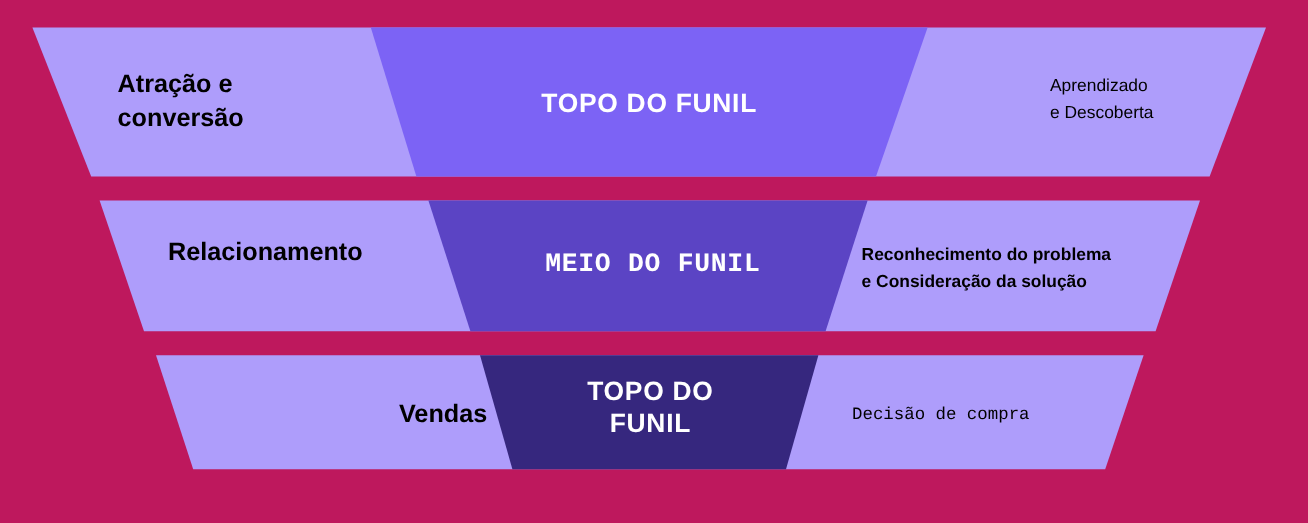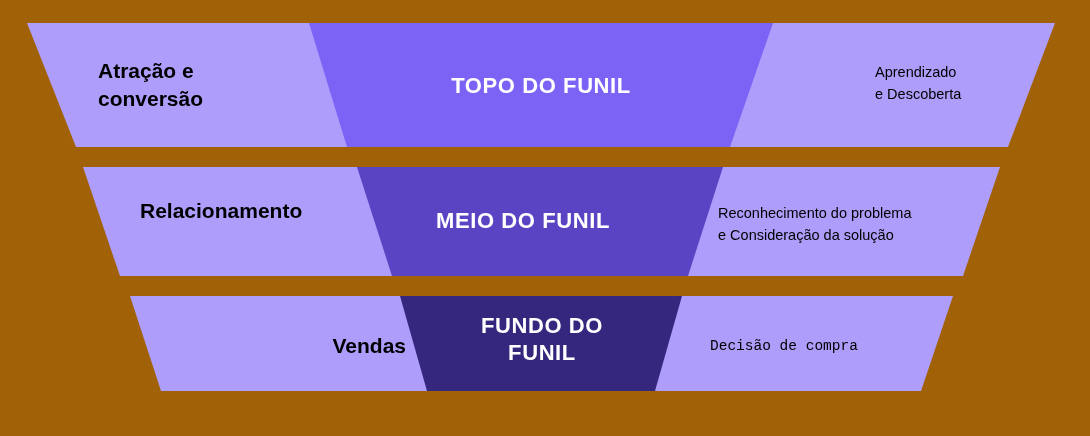--- a/index.html
+++ b/index.html
@@ -58,21 +58,21 @@
     font-size: 14.5px;
     font-weight: normal;
     color: #000000;
     text-align: left;
     line-height: 1.5;
   }
 </style>
 </head>
 <body>
 
-<div id="funnel-canvas" style="background: #a16207;">
+<div id="funnel-canvas" style="background: #be185d;">
 
   <svg id="funnel-svg" viewBox="0 0 1090 436" xmlns="http://www.w3.org/2000/svg">
 
     <polygon points="27,23 1055,23 1008,147 76,147" fill="#AE9DFB"></polygon>
     <polygon points="309,23 773,23 730,147 347,147" fill="#7C63F5"></polygon>
 
     <polygon points="83,167 1000,167 963,276 120,276" fill="#AE9DFB"></polygon>
     <polygon points="357,167 723,167 688,276 392,276" fill="#5B44C4"></polygon>
 
     <polygon points="130,296 953,296 921,391 161,391" fill="#AE9DFB"></polygon>
@@ -84,26 +84,26 @@
     <div class="lbl stage-left-label" style="left:98px; top:57px; width:210px;">Atração e
 conversão</div>
 
     <div class="lbl stage-center-label" style="left:341px; top:73px; width:400px;">TOPO DO FUNIL</div>
 
     <div class="lbl stage-right-label" style="left:875px; top:62px; width:185px;">Aprendizado
 e Descoberta</div>
 
     <div class="lbl stage-left-label" style="left:140px; top:197px; width:250px;">Relacionamento</div>
 
-    <div class="lbl stage-center-label" style="left:353px; top:208px; width:340px;">MEIO DO FUNIL</div>
+    <div class="lbl stage-center-label" style="left:374px; top:208px; width:340px;font-family:Liberation Mono, monospace;">MEIO DO FUNIL</div>
 
-    <div class="lbl stage-right-label" style="left:718px; top:203px; width:285px;">Reconhecimento do problema
+    <div class="lbl stage-right-label" style="left:718px; top:203px; width:285px;font-weight:bold;">Reconhecimento do problema
 e Consideração da solução</div>
 
     <div class="lbl stage-left-label" style="left:186px; top:332px; width:220px;text-align:right;">Vendas</div>
 
-    <div class="lbl stage-center-label" style="left:412px; top:313px; width:260px;">FUNDO DO
+    <div class="lbl stage-center-label" style="left:412px; top:313px; width:260px;">TOPO DO
 FUNIL</div>
 
     <div class="lbl stage-right-label" style="left:710px; top:336px; width:260px;font-family:Liberation Mono, monospace;">Decisão de compra</div>
 
   </div>
 </div>
 
 </body></html>

